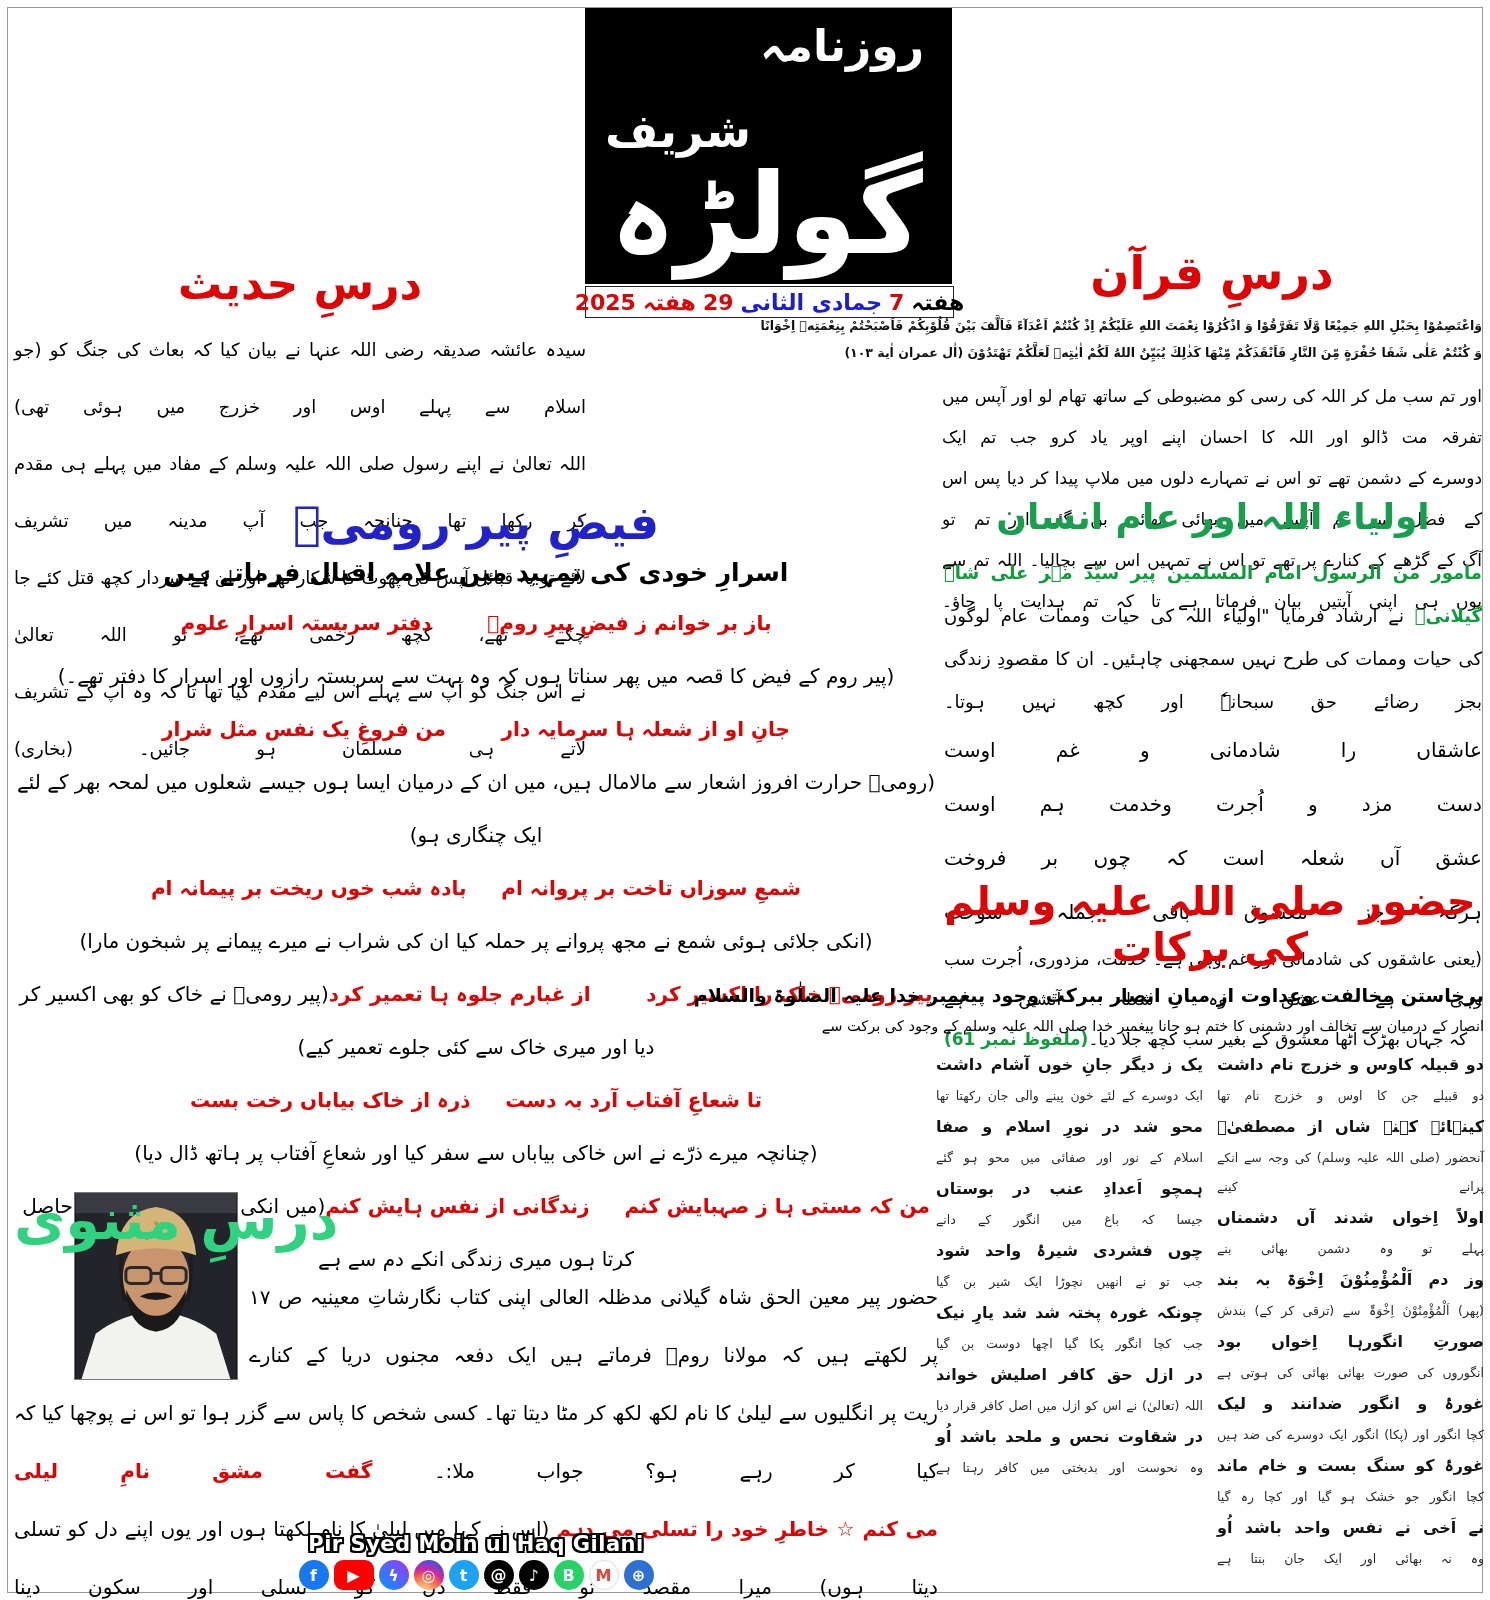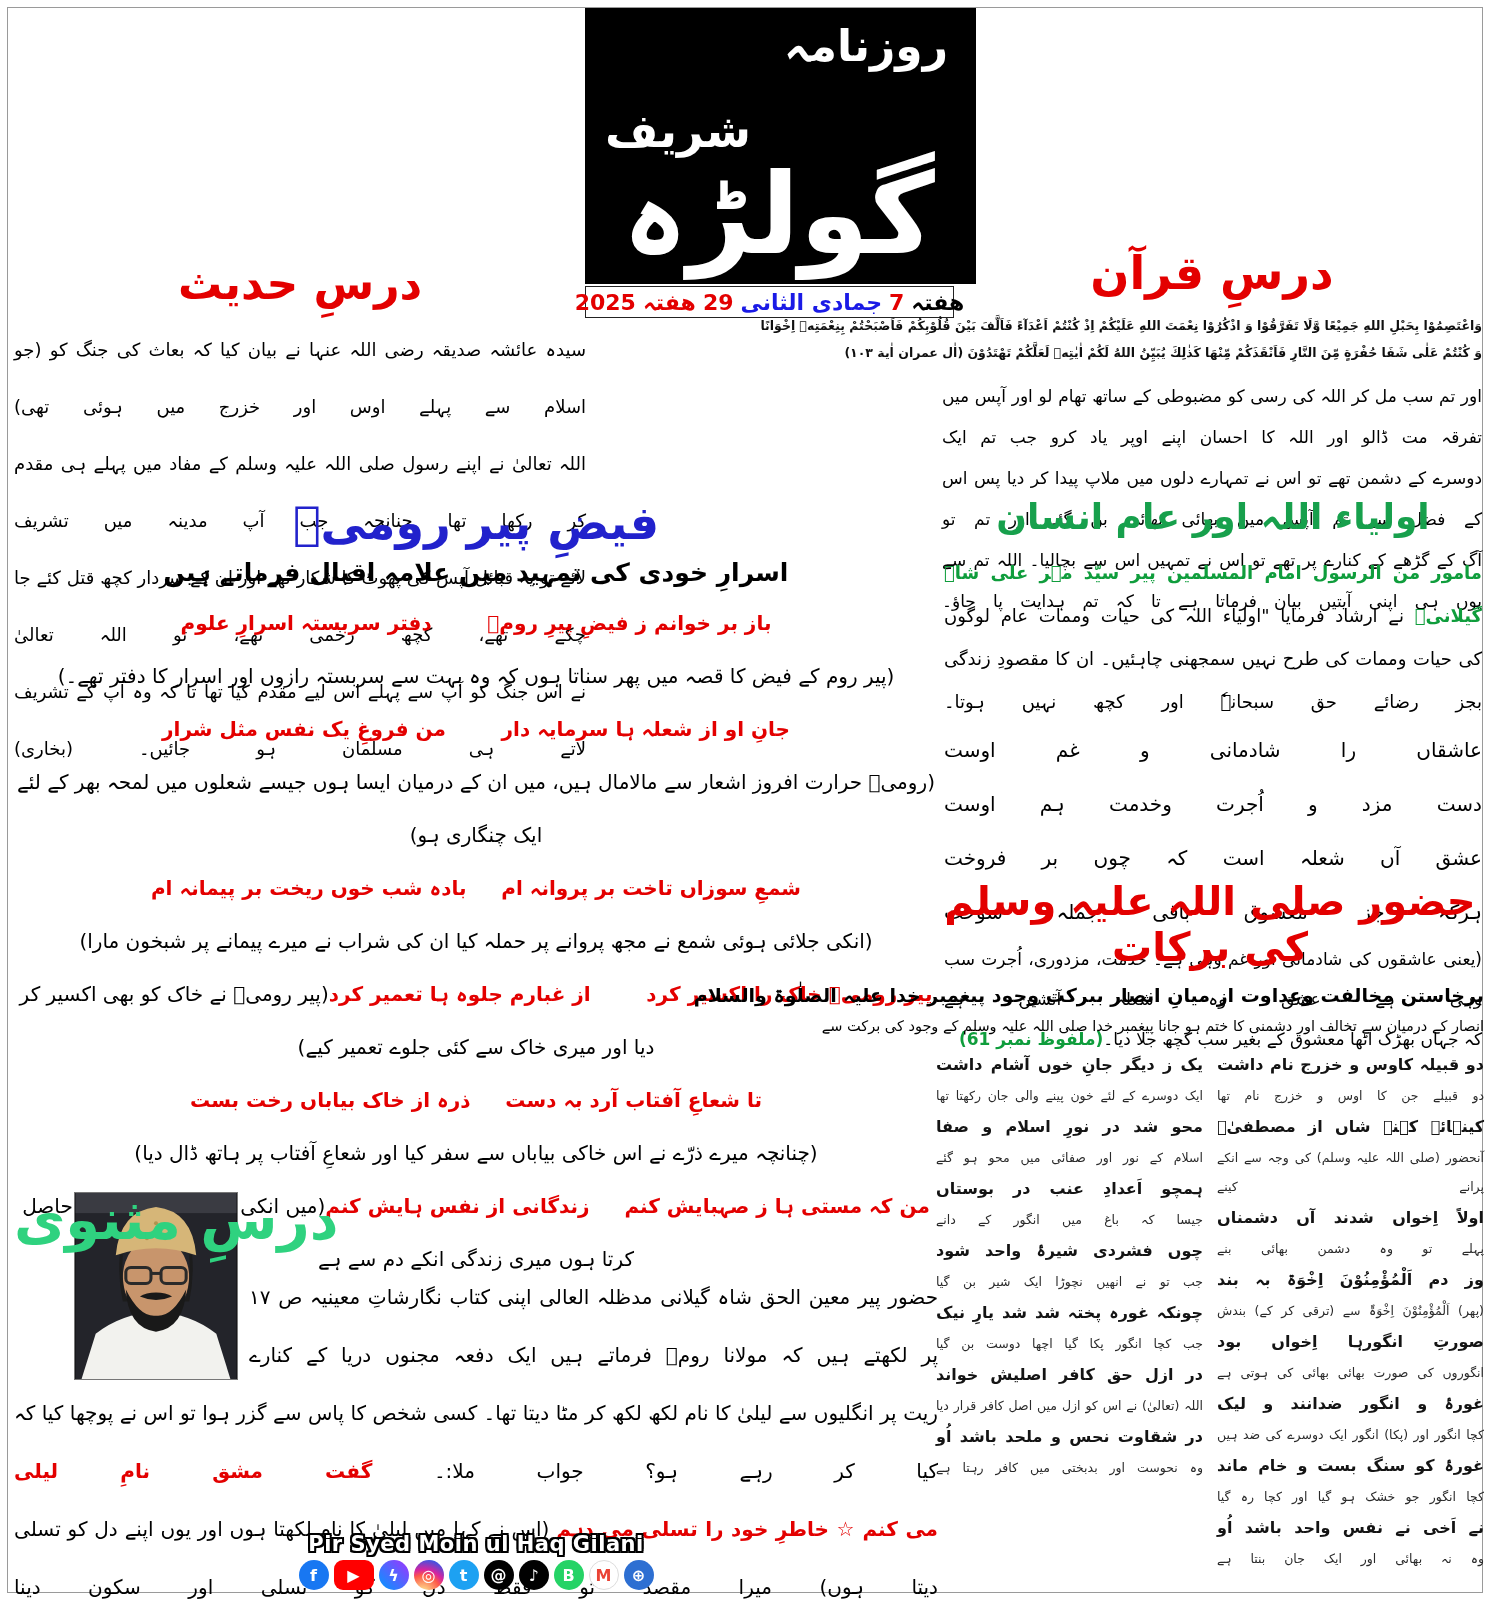--- a/index.html
+++ b/index.html
@@ -4,21 +4,21 @@
 <style>
   html,body{margin:0;padding:0;}
   body{
     width:1490px;height:1600px;position:relative;background:#ffffff;
     font-family:"DejaVu Sans",sans-serif;color:#000;overflow:hidden;
   }
   .abs{position:absolute;}
   .page-border{position:absolute;inset:7px;border:1px solid #9a9a9a;pointer-events:none;}
 
   
-  .masthead{left:585px;top:8px;width:367px;height:276px;background:#000;color:#fff;padding-left:24px;}
+  .masthead{left:585px;top:8px;width:367px;height:276px;background:#000;color:#fff;}
   .mast-daily{position:absolute;top:12px;right:28px;font-size:44px;font-weight:bold;direction:rtl;}
   .mast-sharif{position:absolute;top:96px;left:20px;font-size:46px;font-weight:bold;direction:rtl;}
   .mast-title{position:absolute;bottom:8px;left:0;right:4px;text-align:center;
               font-size:112px;font-weight:bold;line-height:1.1;direction:rtl;}
   .dateline{left:585px;top:286px;width:367px;height:30px;border:1px solid #222;background:#fff;
             display:flex;justify-content:center;align-items:center;gap:7px;
             font-size:22px;font-weight:bold;direction:rtl;white-space:nowrap;}
   .d-black{color:#000;} .d-red{color:#e30000;} .d-blue{color:#1a1ae6;}
 
   
@@ -44,21 +44,21 @@
   .f-red{color:#e30000;font-weight:bold;}
   .f-black{color:#000;}
 
   
   .awliya{left:944px;top:496px;width:538px;direction:rtl;}
   .aw-title{color:#17a04c;font-size:36px;font-weight:bold;text-align:center;margin:0 0 14px;}
   .aw-intro{font-size:18px;line-height:43px;}
   .aw-green{color:#0f9d3c;font-weight:bold;}
   .verse-line{font-size:20px;line-height:54px;font-weight:500;}
   .aw-note1{font-size:17px;line-height:40px;}
-  .aw-note2{font-size:17px;line-height:40px;text-align:right;}
+  .aw-note2{font-size:17px;line-height:40px;text-align:left;}
   .aw-ref{color:#0f9d3c;font-weight:bold;}
 
   
   .barakat{left:936px;top:878px;width:548px;direction:rtl;}
   .bar-title{color:#e30000;font-size:40px;font-weight:bold;text-align:center;margin:0 0 10px;}
   .bar-headline{font-size:19px;font-weight:bold;text-align:center;white-space:nowrap;line-height:30px;}
   .bar-subline{font-size:14.5px;text-align:center;white-space:nowrap;margin:4px 0 10px;line-height:24px;}
   .b-cols{display:flex;gap:14px;}
   .b-col{flex:1;min-width:0;}
   .b-verse{font-size:16px;font-weight:bold;line-height:33px;text-align:justify;text-align-last:justify;color:#141414;}

